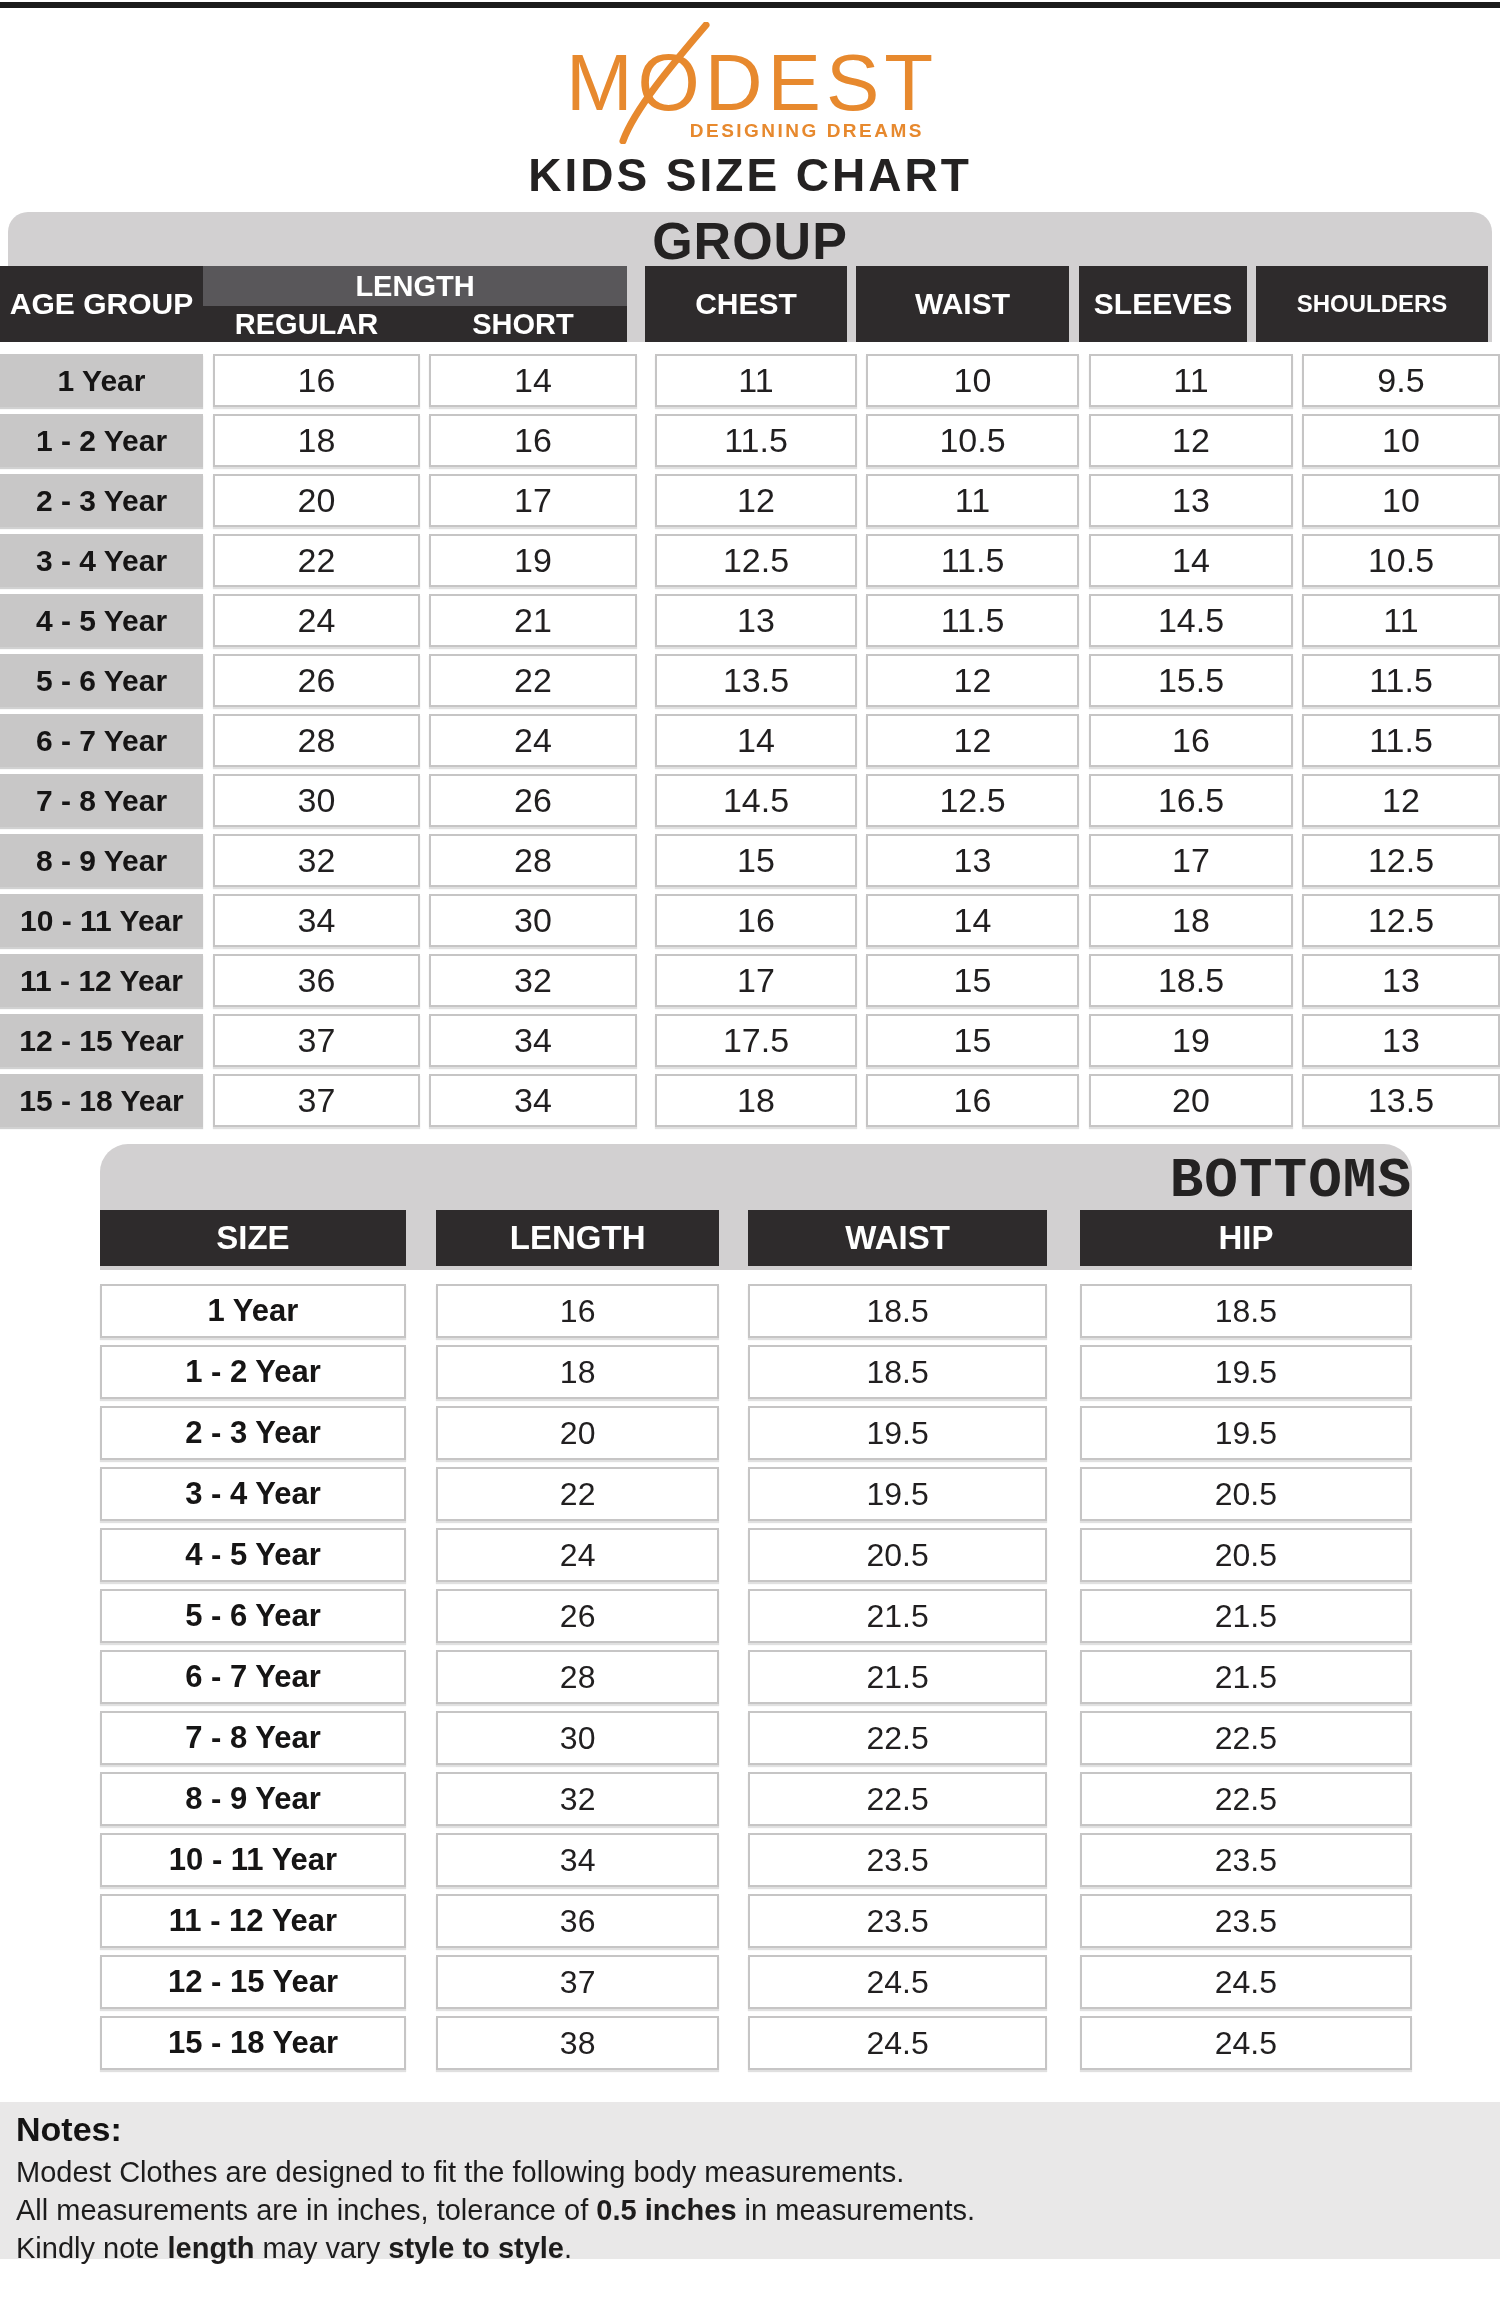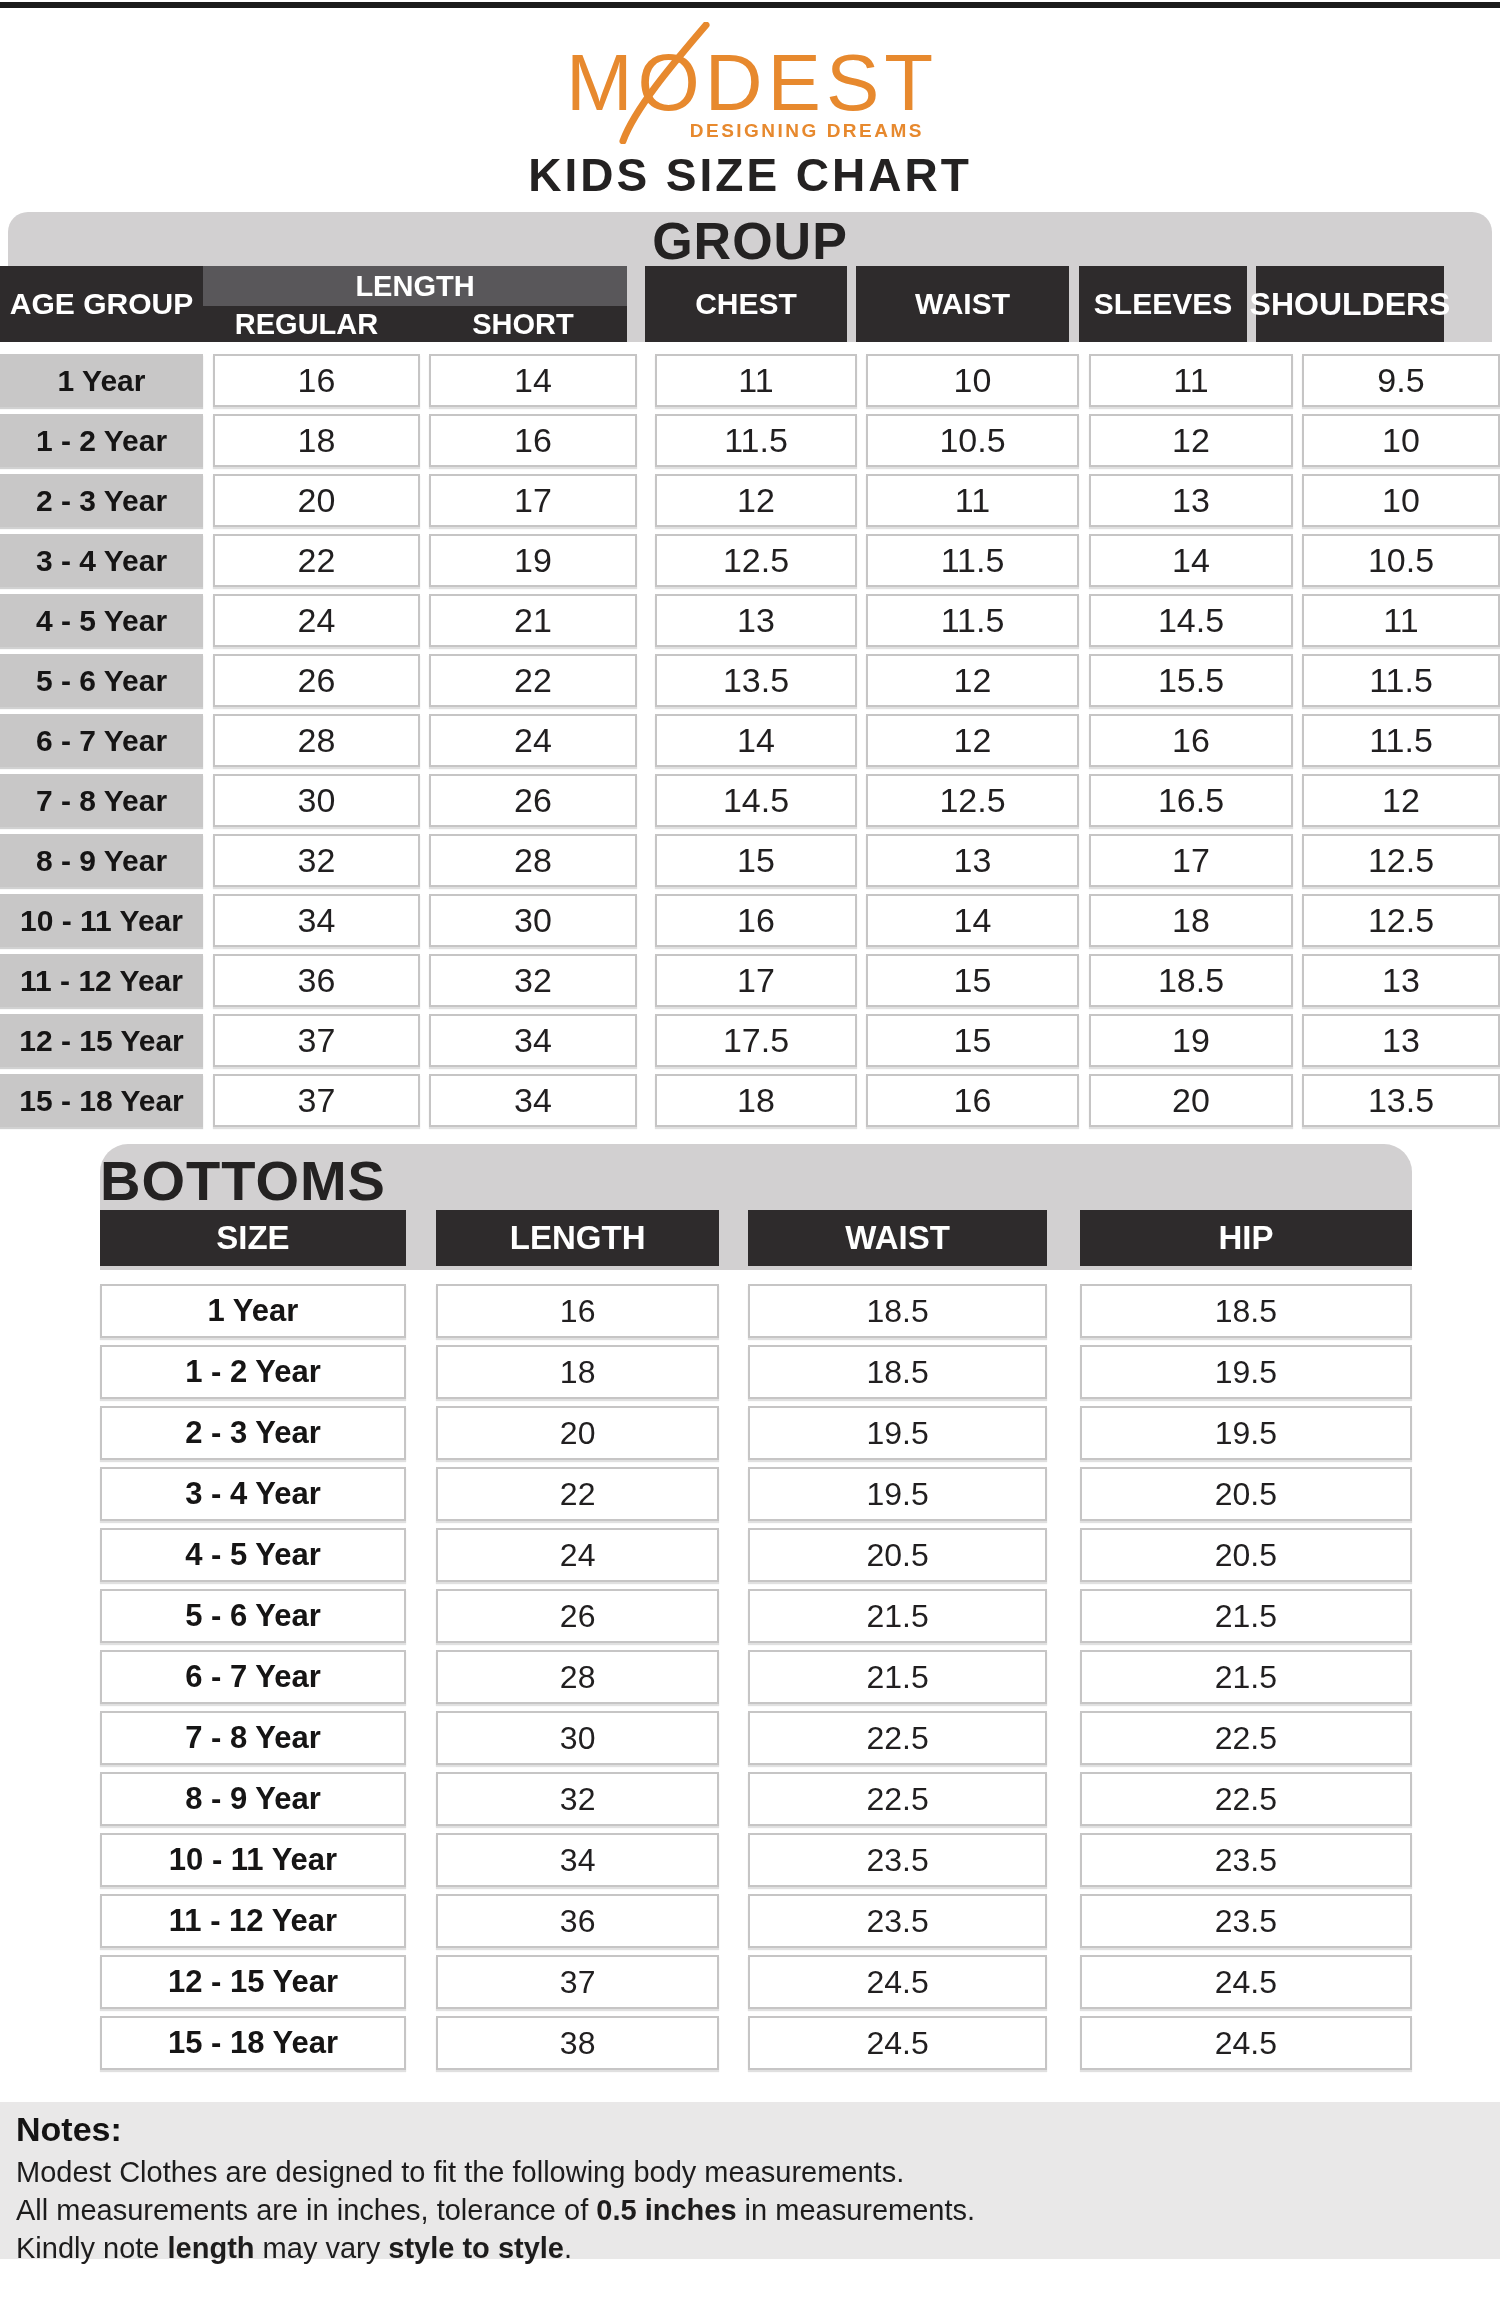--- a/index.html
+++ b/index.html
@@ -33,41 +33,41 @@
   .h-age{width:203px;margin-right:0;}
   .h-length-group{width:424px;margin-right:18px;height:76px;display:flex;flex-direction:column;}
   .h-length-top{height:40px;background:var(--length-gray);color:#fff;font-weight:700;font-size:29px;display:flex;align-items:center;justify-content:center;}
   .h-length-bottom{height:36px;background:var(--header-dark);display:flex;}
   .h-length-bottom span{color:#fff;font-weight:700;font-size:29px;display:flex;align-items:center;justify-content:center;}
   .h-regular{width:207px;margin-right:9px;}
   .h-short{width:208px;}
   .h-chest{width:202px;margin-right:9px;}
   .h-waist{width:213px;margin-right:10px;}
   .h-sleeves{width:168px;margin-right:9px;}
-  .h-shoulders{width:188px;font-size:32px;}
+  .h-shoulders{width:232px;font-size:24px;}
 
   .shirts-rows{position:relative;padding-top:12px;}
   .srow{display:flex;height:53px;margin-bottom:7px;}
   .srow > :nth-child(1){width:203px;margin-right:10px;}
   .srow > :nth-child(2){width:207px;margin-right:9px;}
   .srow > :nth-child(3){width:208px;margin-right:18px;}
   .srow > :nth-child(4){width:202px;margin-right:9px;}
   .srow > :nth-child(5){width:213px;margin-right:10px;}
   .srow > :nth-child(6){width:204px;margin-right:9px;}
   .srow > :nth-child(7){width:198px;}
 
   .acell{background:var(--age-gray);display:flex;align-items:center;justify-content:center;
          font-weight:700;font-size:30px;color:#161515;box-shadow:0 2px 1px rgba(0,0,0,.18);}
   .dcell{background:#fff;border:2px solid var(--cell-border);box-shadow:0 2px 1px rgba(0,0,0,.12);
          display:flex;align-items:center;justify-content:center;font-size:34px;color:#211f20;}
 
   
   .bottoms-section{margin-left:100px;width:1312px;margin-top:17px;}
   .bottoms-band{background:var(--band-gray);border-radius:28px 28px 0 0;height:126px;}
-  .bottoms-title{height:66px;line-height:74px;text-align:left;font-size:56px;font-weight:800;letter-spacing:1px;color:#242222;}
+  .bottoms-title{height:66px;line-height:74px;text-align:right;font-size:56px;font-weight:800;letter-spacing:1px;color:#242222;font-family:Liberation Mono, monospace;}
   .bottoms-header{display:flex;height:56px;align-items:center;}
   .bhcell{background:var(--header-dark);color:#fff;font-weight:700;font-size:33px;height:56px;display:flex;align-items:center;justify-content:center;}
   .bottoms-rows{padding-top:14px;}
   .brow{display:flex;height:54px;margin-bottom:7px;}
   .brow > :nth-child(1),.bottoms-header > :nth-child(1){width:326px;margin-right:30px;}
   .brow > :nth-child(2),.bottoms-header > :nth-child(2){width:302px;margin-right:29px;}
   .brow > :nth-child(3),.bottoms-header > :nth-child(3){width:318px;margin-right:33px;}
   .brow > :nth-child(4),.bottoms-header > :nth-child(4){width:354px;}
   .bsize{background:#fff;border:2px solid var(--cell-border);box-shadow:0 2px 1px rgba(0,0,0,.12);
          display:flex;align-items:center;justify-content:center;font-weight:700;font-size:31px;color:#161515;}

